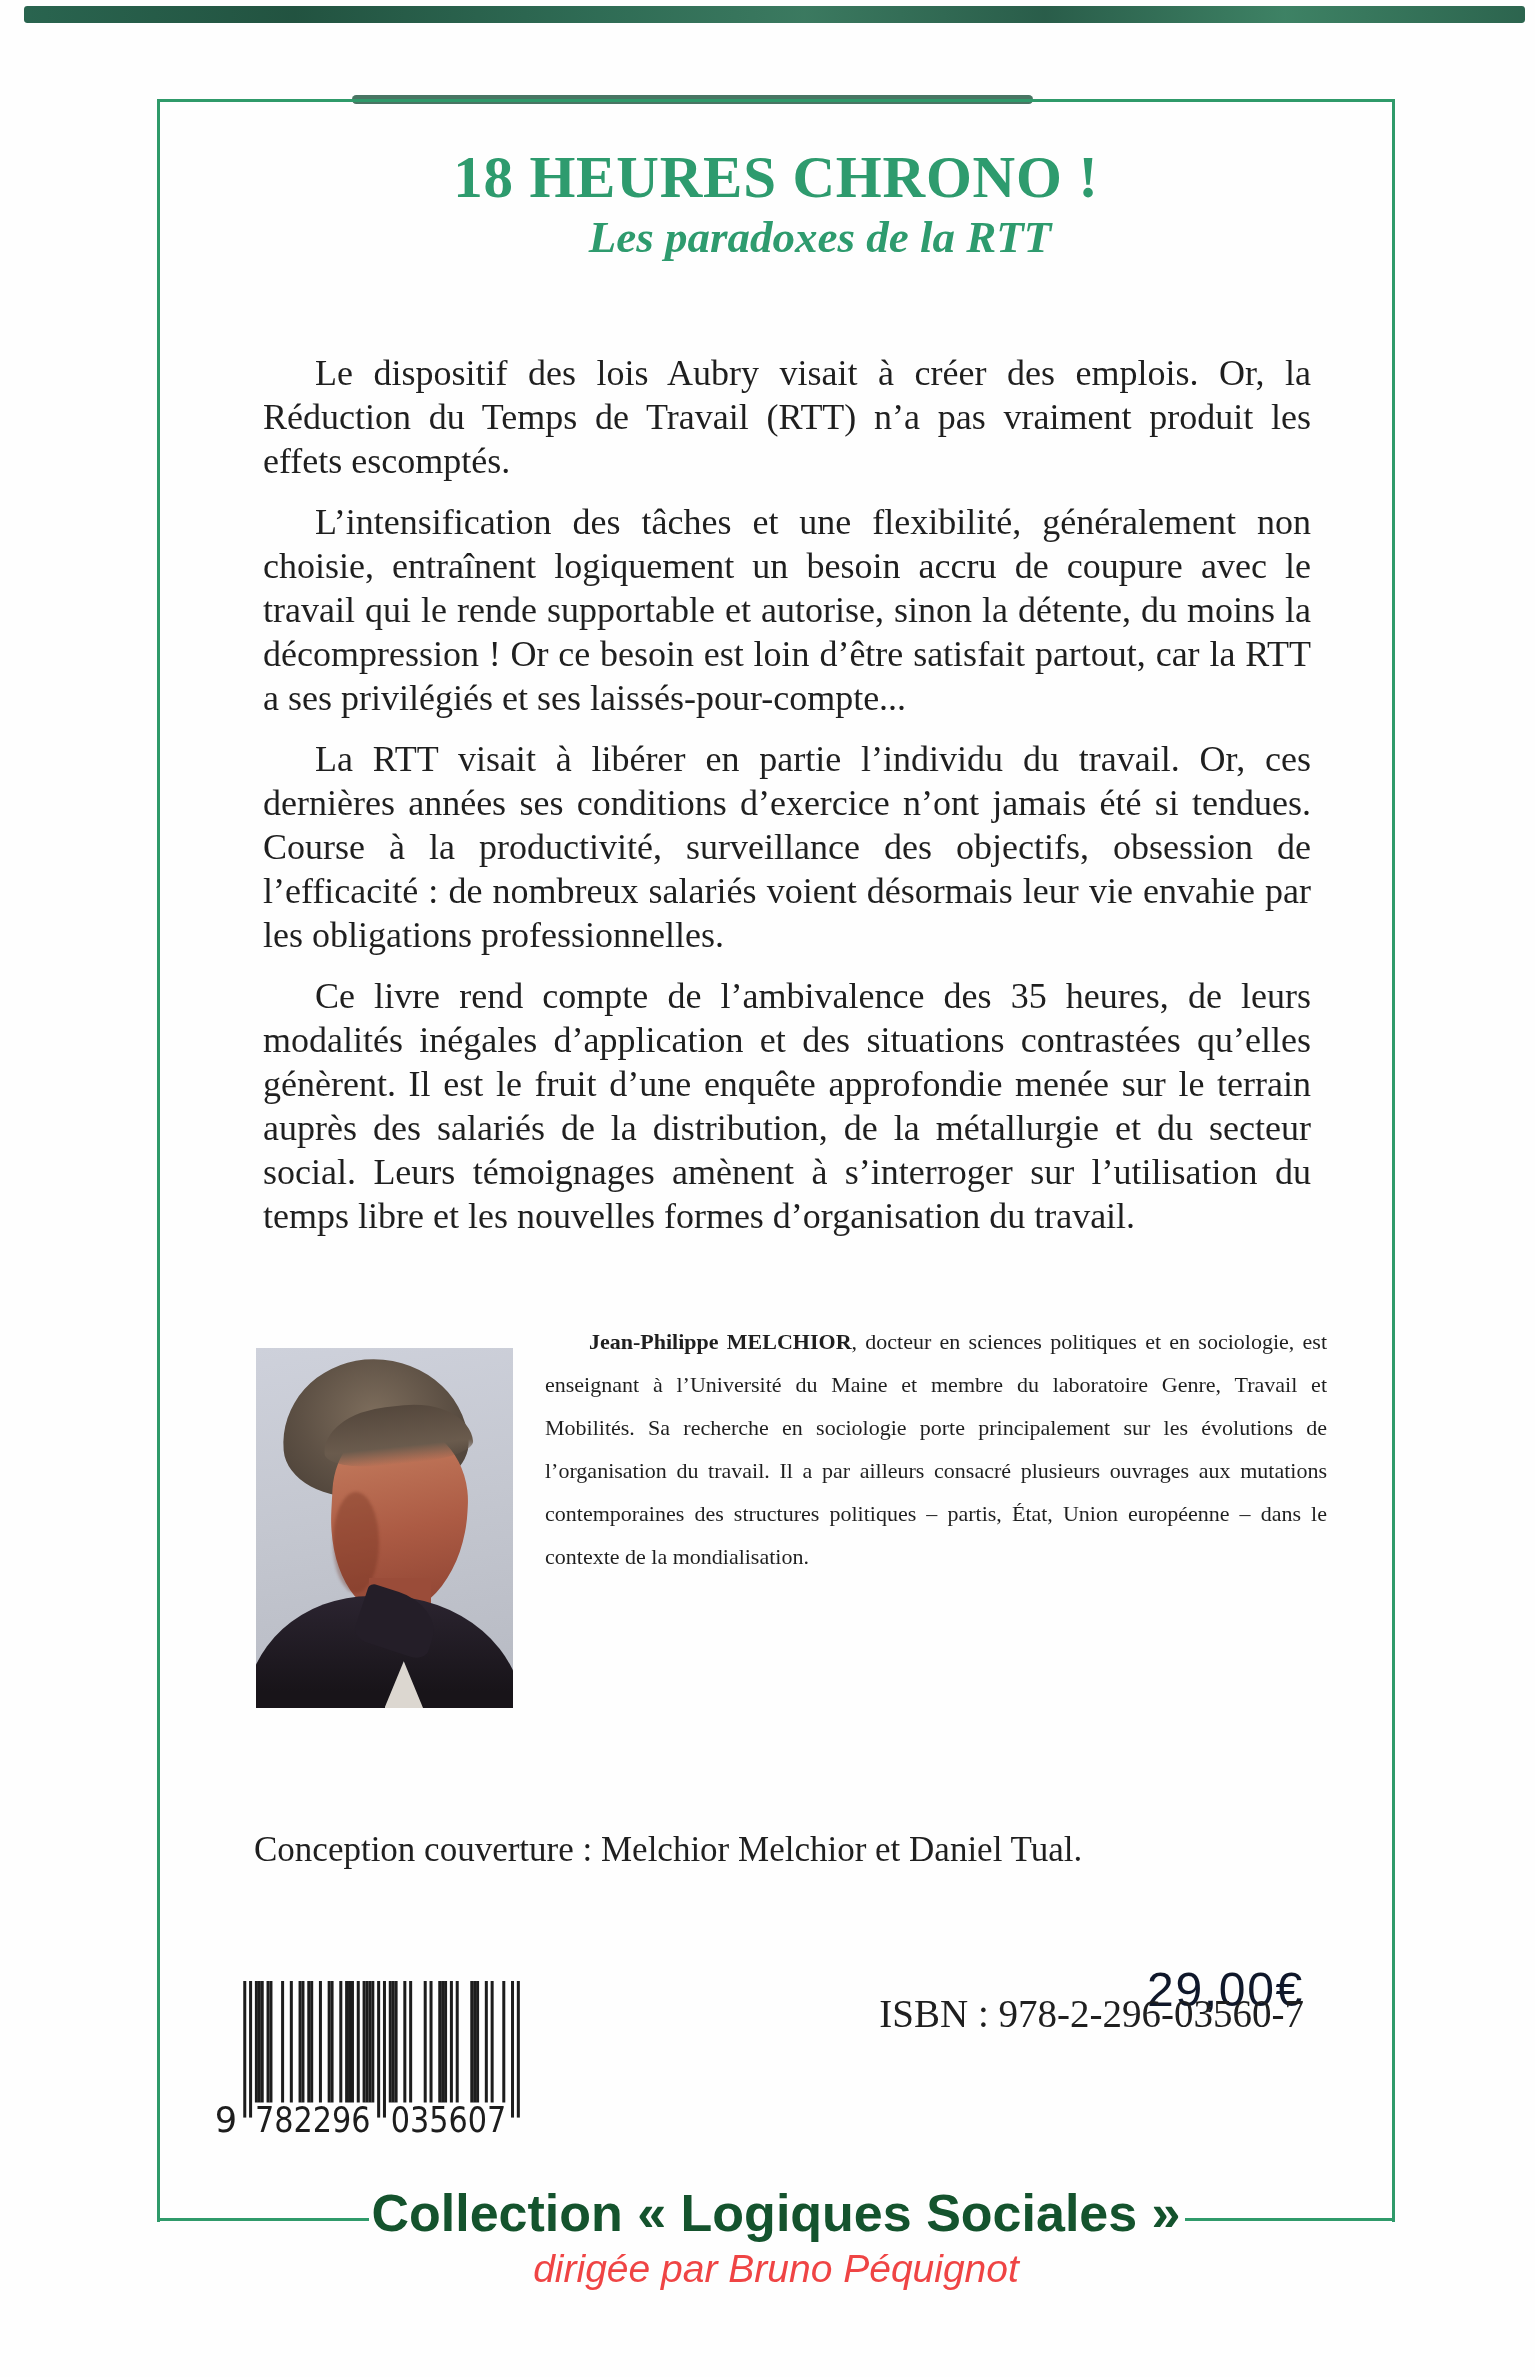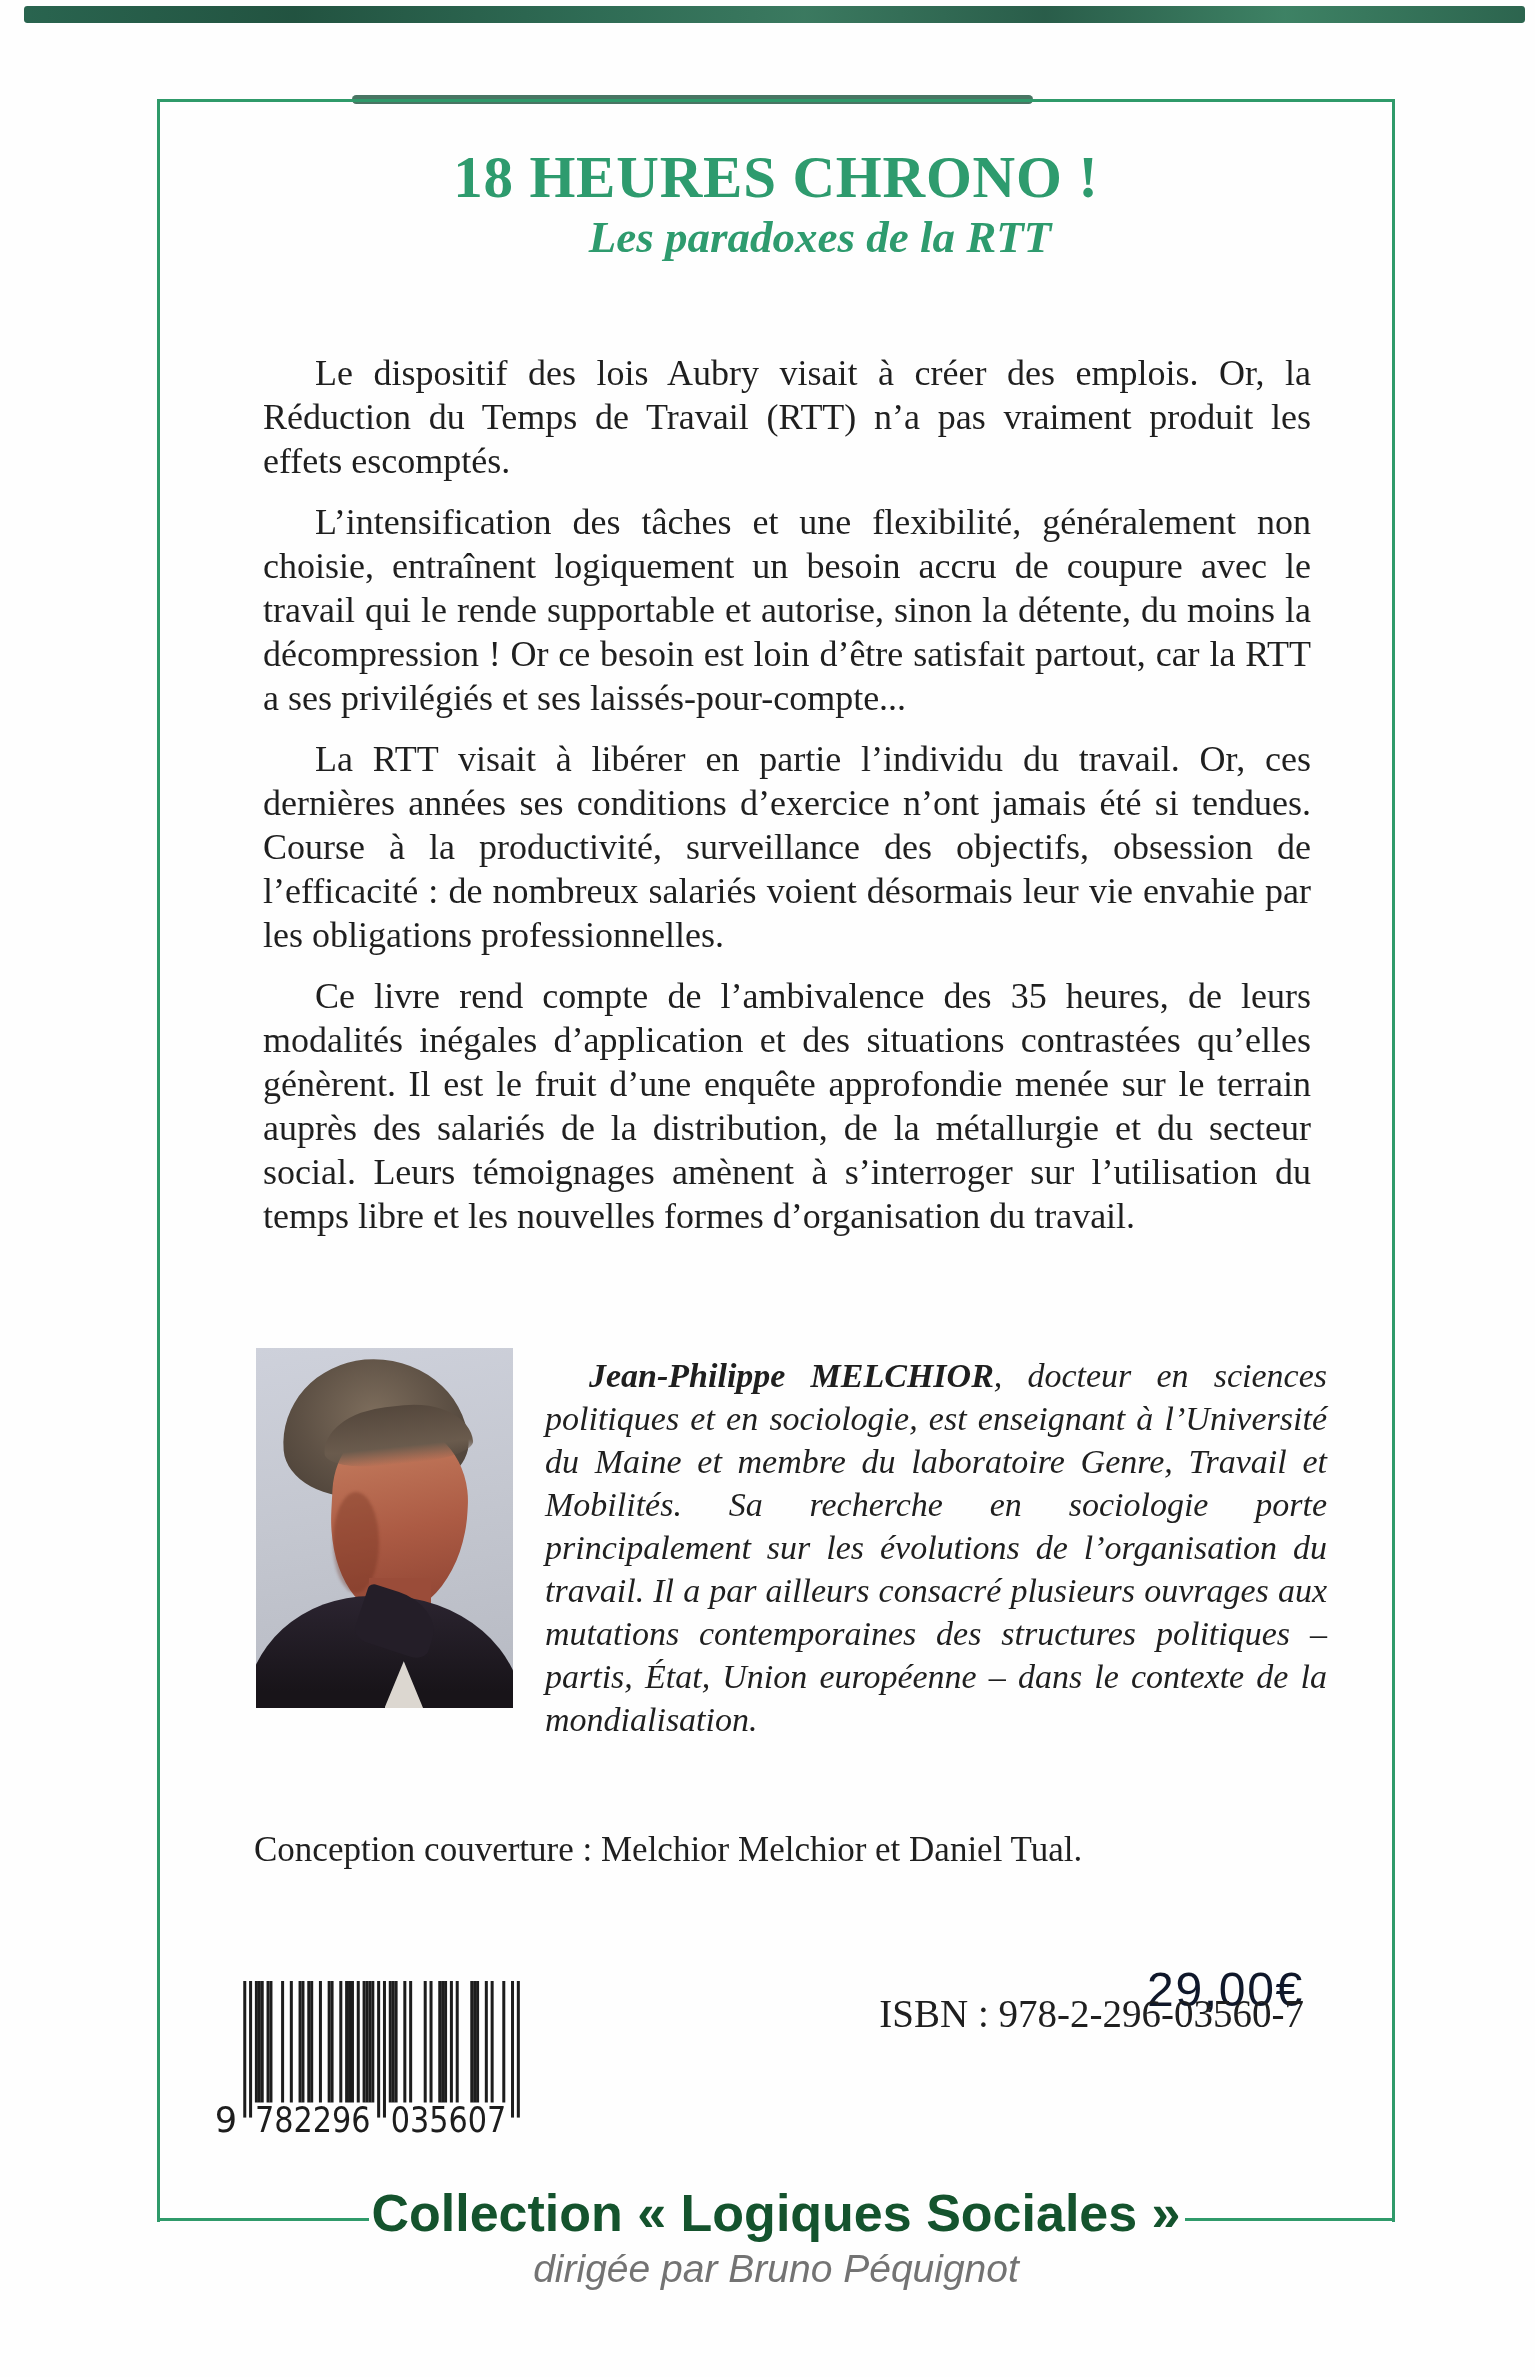--- a/index.html
+++ b/index.html
@@ -37,35 +37,35 @@
   .photo .cheek-shadow{position:absolute;left:30%;top:40%;width:18%;height:28%;
         background:rgba(110,45,30,.35);border-radius:50%;filter:blur(1.7px);}
   .photo .neck{position:absolute;left:44%;top:64%;width:24%;height:16%;background:#9a4c39;}
   .photo .jacket{position:absolute;left:-4%;bottom:-2%;width:108%;height:33%;
         background:linear-gradient(180deg,#2b2430 0%,#181419 80%);
         border-radius:45% 50% 0 0 / 95% 100% 0 0;}
   .photo .collar{position:absolute;left:40%;bottom:16%;width:30%;height:16%;transform:rotate(18deg);
         background:#241e28;border-radius:10% 60% 20% 20%;}
   .photo .shirt{position:absolute;left:50%;bottom:0;width:15%;height:13%;background:#dcd7d0;
         clip-path:polygon(50% 0,100% 100%,0 100%);}
-  .bio{position:absolute;left:545px;top:1354px;width:782px;
-        font-size:34px;line-height:43px;font-style:italic;text-align:justify;text-indent:44px;}
+  .bio{position:absolute;left:545px;top:1320px;width:782px;
+        font-size:22px;line-height:43px;text-align:justify;text-indent:44px;}
   .bio .author{font-weight:bold;}
   .credits{position:absolute;left:254px;top:1830px;font-size:35px;}
   
   .barcode{position:absolute;left:213px;top:1981px;width:337px;height:155px;}
   .barcode svg{overflow:visible;display:block;}
   .price{position:absolute;left:922px;top:1966px;width:382px;text-align:right;
         font-family:"Liberation Sans",sans-serif;font-size:48px;color:#0f172a;letter-spacing:1.7px;line-height:1;}
   .isbn{position:absolute;left:755px;top:1994px;width:549px;text-align:right;font-size:39px;line-height:1;}
   
   .collection{position:absolute;left:157px;top:2187px;width:1238px;text-align:center;
         font-family:"Liberation Sans",sans-serif;font-weight:bold;font-size:52px;color:#14532d;line-height:1;}
   .director{position:absolute;left:157px;top:2249px;width:1238px;text-align:center;
-        font-family:"Liberation Sans",sans-serif;font-style:italic;font-size:39px;color:#737373;line-height:1;}
+        font-family:"Liberation Sans",sans-serif;font-style:italic;font-size:39px;color:#ef4444;line-height:1;}
 </style>
 </head>
 <body>
 
 <div class="page">
 
   <div class="scan-streak"></div>
   <div class="border-smudge"></div>
 
   <div class="frame"></div>

